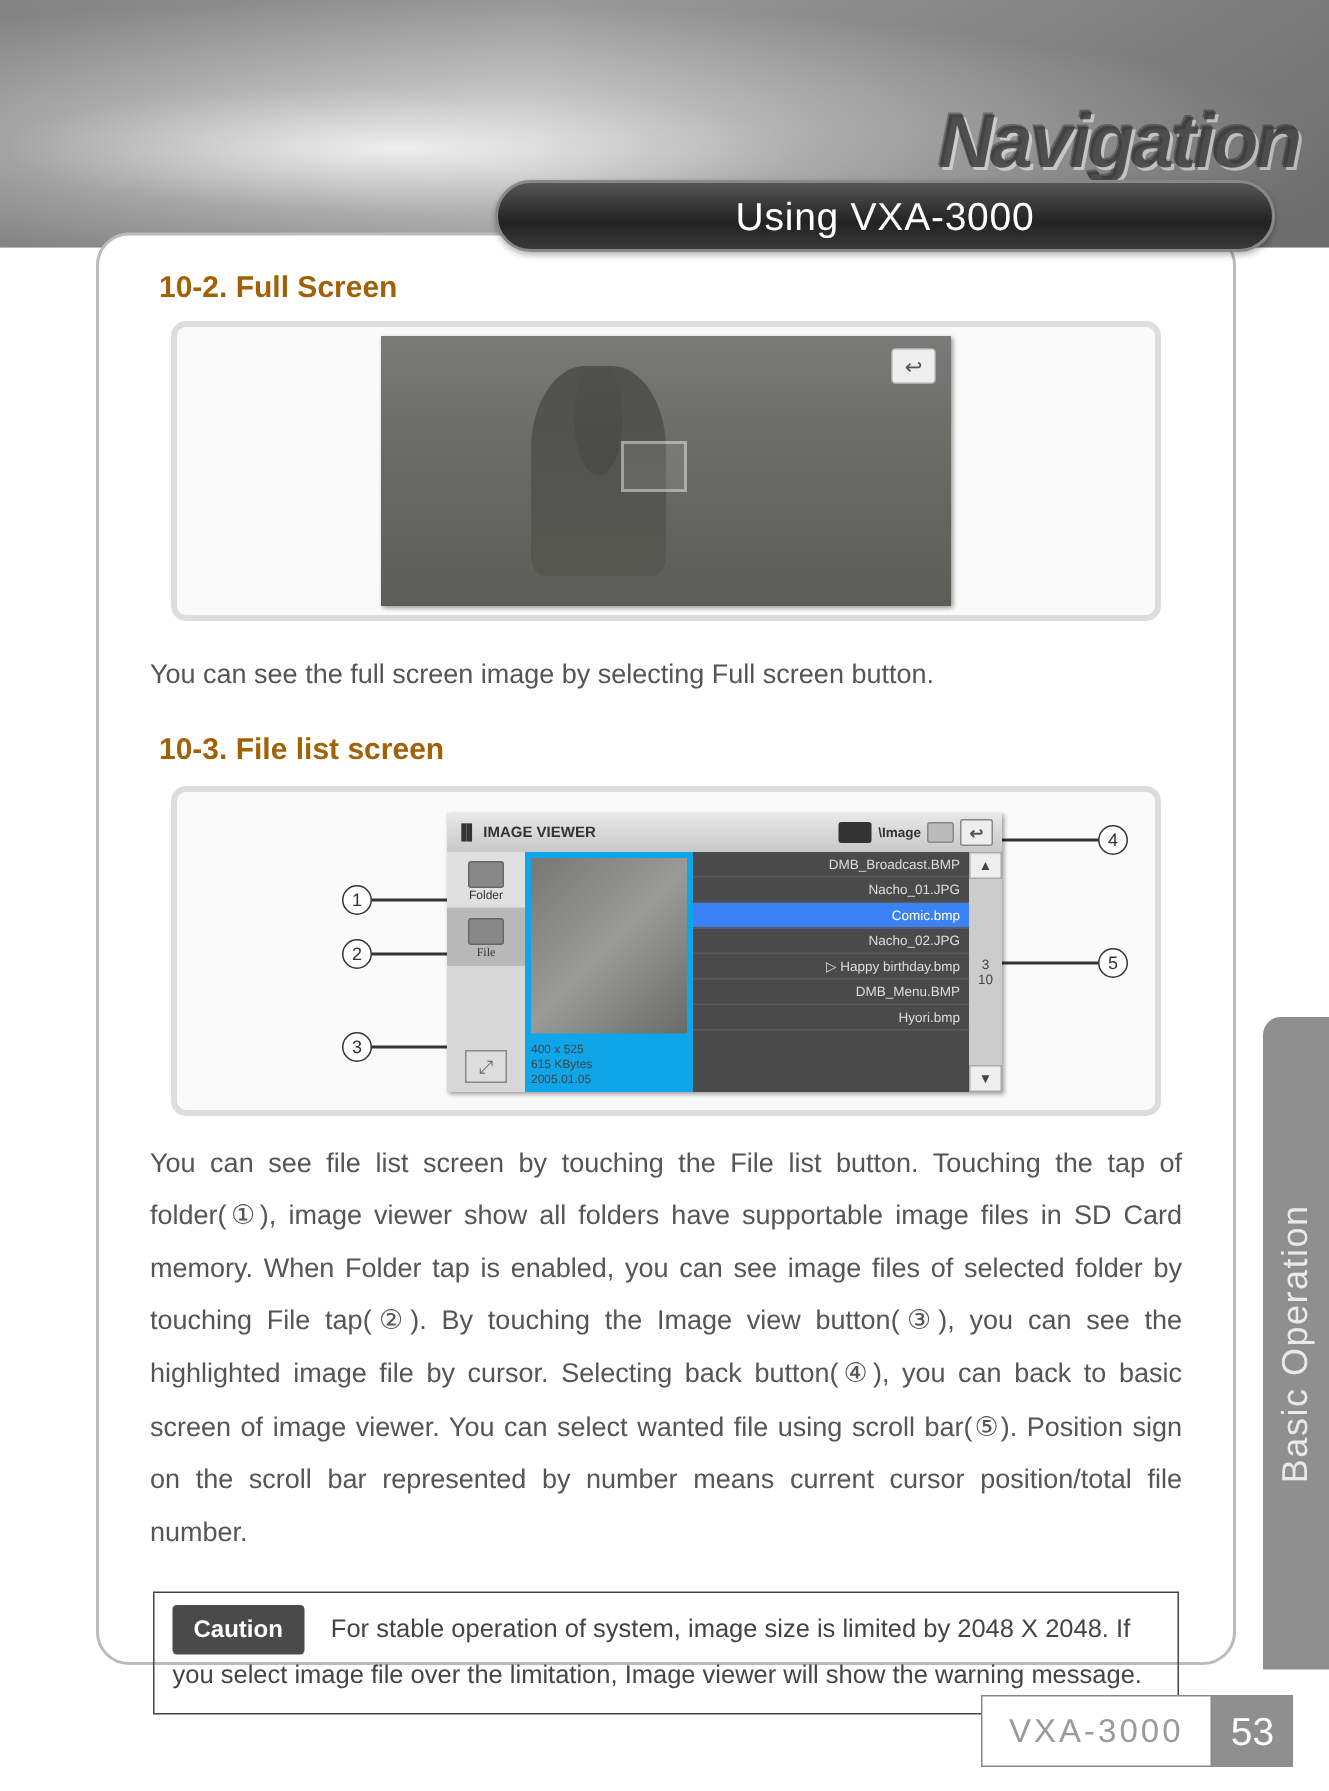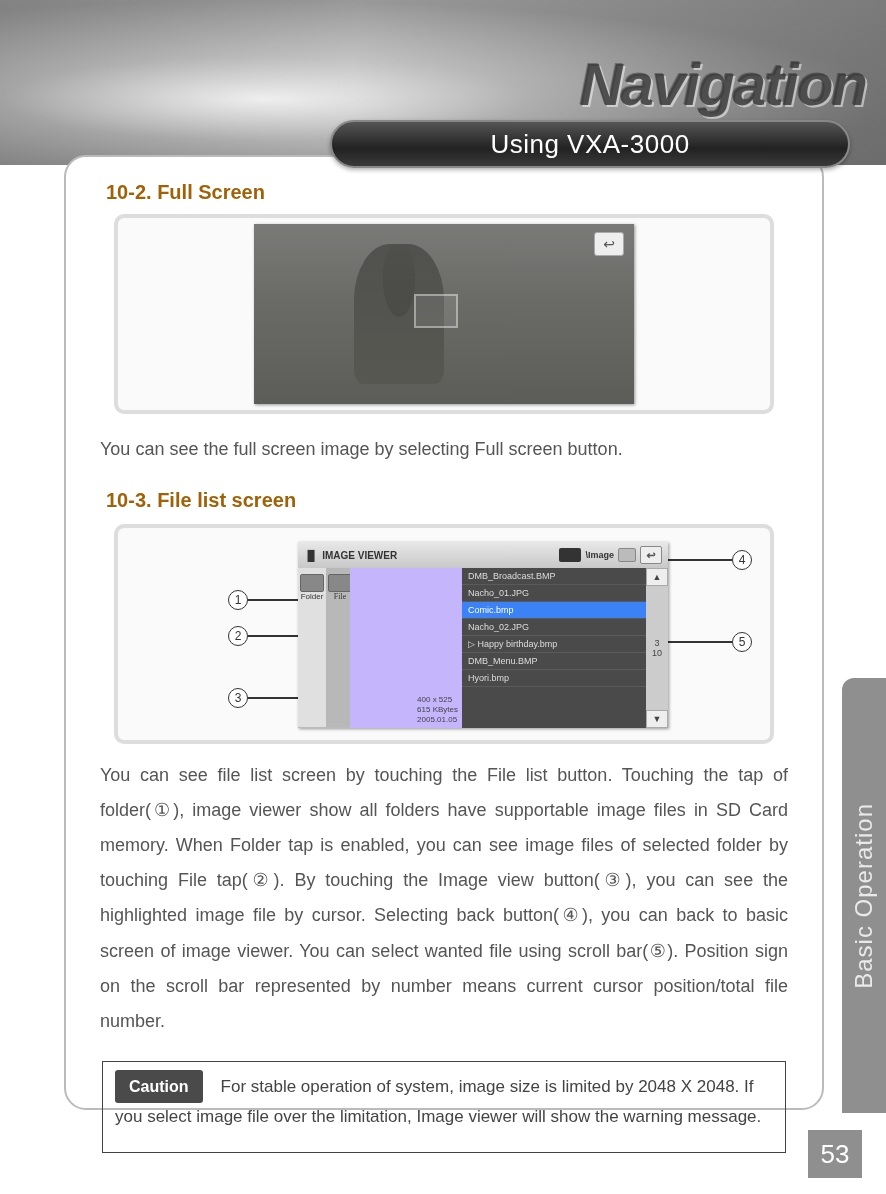--- a/index.html
+++ b/index.html
@@ -25,22 +25,22 @@
     content: "";
     position: absolute;
     inset: 0;
     background:
       radial-gradient(ellipse at 30% 60%, rgba(255,255,255,0.8) 0%, rgba(200,200,200,0.3) 30%, rgba(100,100,100,0.5) 70%),
       linear-gradient(95deg, rgba(120,120,120,0.6) 0%, rgba(180,180,180,0.4) 40%, rgba(90,90,90,0.6) 100%);
   }
   .nav-title {
     position: absolute;
     right: 20px;
-    top: 50px;
-    font-size: 60px;
+    top: 64px;
+    font-size: 51px;
     font-weight: bold;
     font-style: italic;
     color: rgba(60,60,60,0.85);
     text-shadow: 2px 2px 0 rgba(255,255,255,0.5), -1px -1px 0 rgba(0,0,0,0.3);
     letter-spacing: -2px;
   }
 
   
   .chapter-pill {
     position: absolute;
@@ -165,50 +165,51 @@
     gap:4px;
   }
   .fl-titlebar .spacer { flex:1; }
   .fl-titlebar .sd { width:22px;height:14px;background:#333;border-radius:2px; }
   .fl-titlebar .snd { width:18px;height:14px;background:#bbb;border:1px solid #888;border-radius:2px; }
   .fl-titlebar .bk { width:22px;height:18px;background:#eee;border:1px solid #888;border-radius:2px;display:flex;align-items:center;justify-content:center;font-size:11px;color:#555; }
   .fl-body { display:flex; height: calc(100% - 26px); }
   .fl-side {
     width: 52px;
     background:#d8d8d8;
-    display:flex; flex-direction:row;
+    display:flex; flex-direction:column;
     font-size:8px; color:#333; text-align:center;
   }
   .fl-side .tab {
     padding:4px 2px; border-bottom:1px solid #bbb;
     background:#e0e0e0;
   }
   .fl-side .tab.sel { background:#b8b8b8;font-family:Liberation Serif, serif; }
   .fl-side .ico { width:24px;height:18px;margin:2px auto 0;background:#888;border:1px solid #666;border-radius:2px; }
   .fl-side .full { margin-top:auto; padding:6px 2px; }
   .fl-side .full .ico2 { width:28px;height:22px;margin:0 auto;background:#ddd;border:1px solid #888;display:flex;align-items:center;justify-content:center;font-size:12px;color:#666; }
   .fl-preview {
     width: 112px;
-    background:#c4b5fd;
-    display:flex;flex-direction:row;align-items:flex-end;
+    background:#0ea5e9;
+    display:flex;flex-direction:column;
   }
   .fl-preview .img {
     flex:1;
     margin:4px;
     background: linear-gradient(135deg,#777 0%, #9a9a96 50%, #6a6a66 100%);
   }
   .fl-preview .meta {
     font-size:8px; color:#444;
     padding:2px 4px 4px;
     line-height:1.2;
   }
   .fl-list {
     flex:1;
     background:#4a4a4a;
     display:flex;
+    text-align:right;
   }
   .fl-items {
     flex:1;
     display:flex;flex-direction:column;
     font-size:9px;color:#ddd;
   }
   .fl-items div {
     padding:3px 6px;
     border-bottom:1px solid #5a5a5a;
     white-space:nowrap; overflow:hidden;
@@ -237,21 +238,21 @@
     font-size:12px;
   }
   .callout .line {
     height:1.5px;background:#333;
   }
 
   
   .caution-box {
     margin: 12px 8px 0 8px;
     border: 1.5px solid #444;
-    padding: 8px 12px 20px 12px;
+    padding: 8px 12px 10px 12px;
     font-size: 17px;
     color:#444;
     line-height:1.7;
   }
   .caution-pill {
     display:inline-block;
     background:#4a4a4a;
     color:#fff;
     font-weight:bold;
     font-size:16px;
@@ -419,14 +420,15 @@
     <span class="caution-pill">Caution</span><span>For stable operation of system, image size is limited by 2048 X 2048. If you select image file over the limitation, Image viewer will show the warning message.</span>
   </div>
 
 </div>
 
 <div class="side-tab">
   <span>Basic Operation</span>
 </div>
 
 <div class="footer">
+  <div class="model">VXA-3000</div>
   <div class="page">53</div>
 </div>
 
 </body></html>

